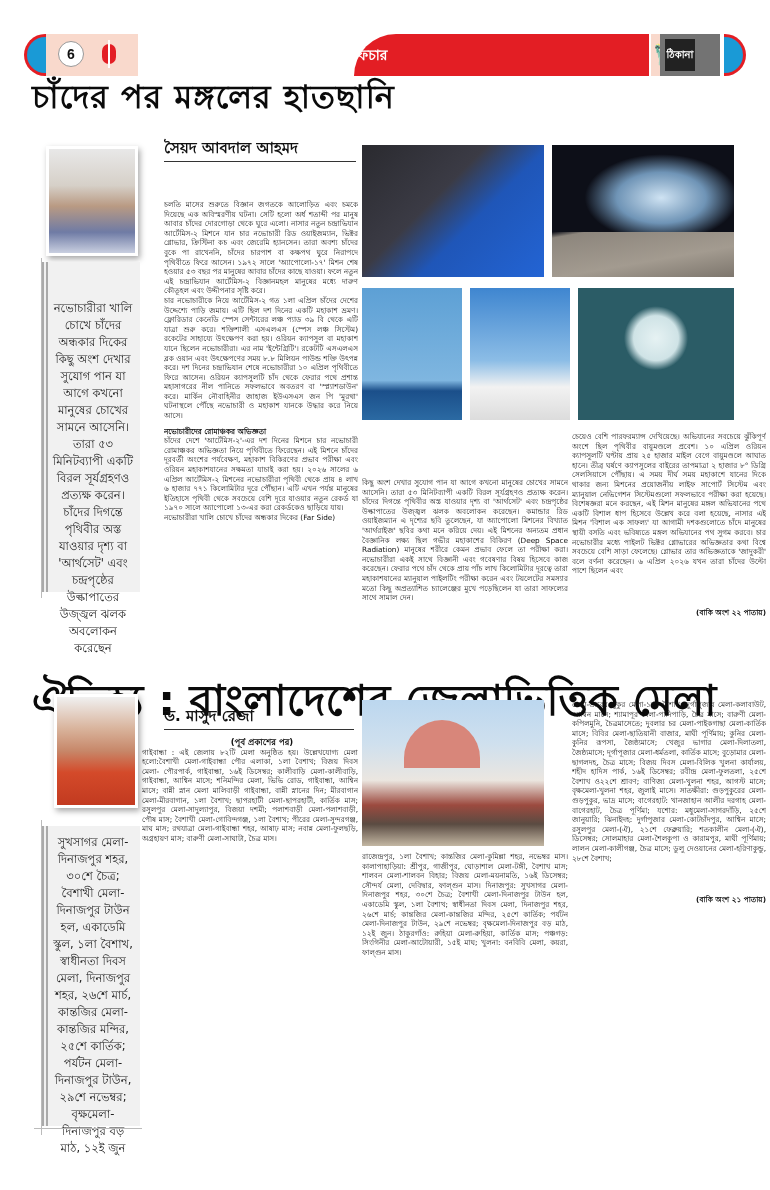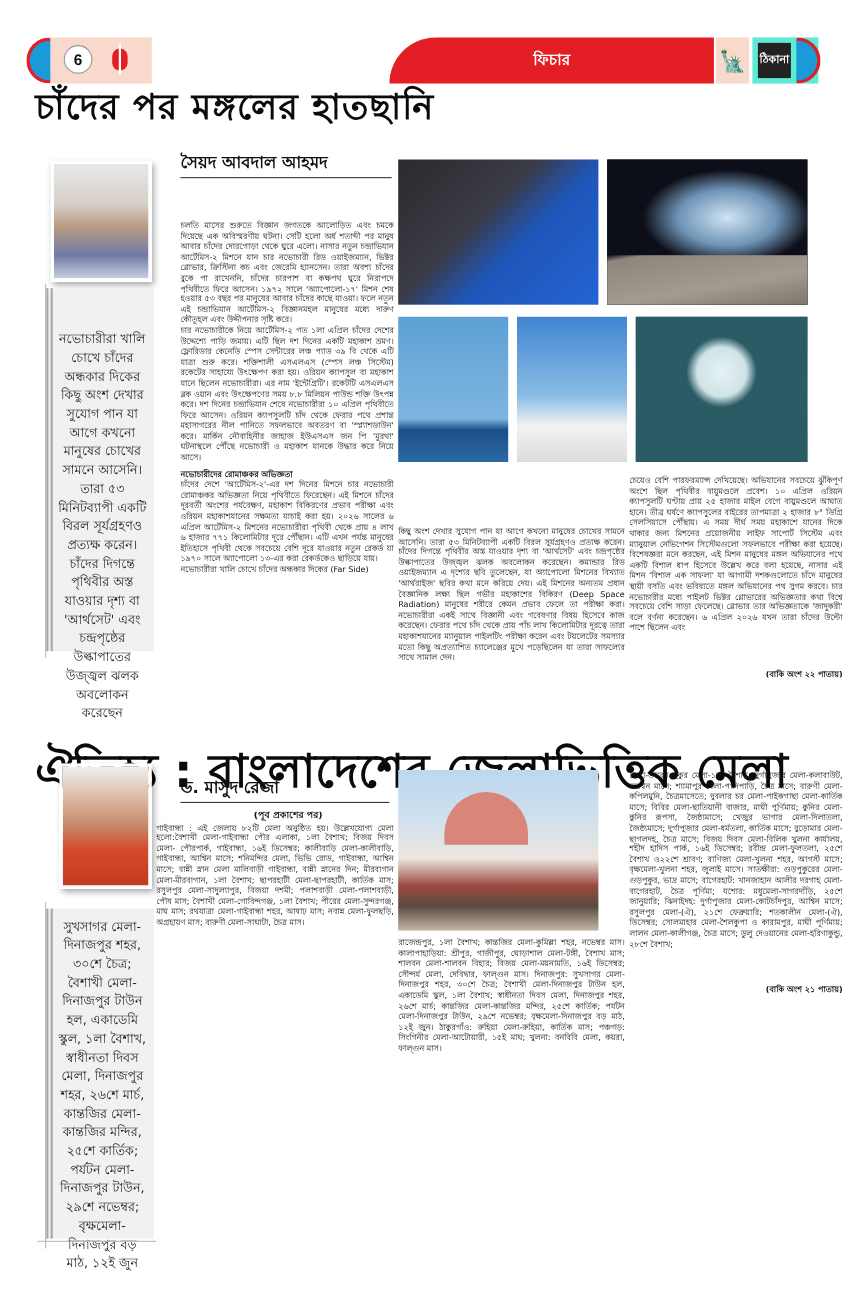--- a/index.html
+++ b/index.html
@@ -10,23 +10,23 @@
   .mh-cap-l { position: absolute; left: 0; top: 0; width: 22px; height: 42px; border: 3px solid #e31e24; border-right: none; border-radius: 21px 0 0 21px; background: #1a9ad6; }
   .mh-cap-r { position: absolute; right: 0; top: 0; width: 22px; height: 42px; border: 3px solid #e31e24; border-left: none; border-radius: 0 21px 21px 0; background: #1a9ad6; }
   .mh-page { position: absolute; left: 22px; top: 0; width: 92px; height: 42px; background: #f9d9cc; }
   .page-num { position: absolute; left: 12px; top: 7px; width: 26px; height: 26px; border-radius: 50%; border: 1px solid #999; background: #fff; font: bold 14px "Liberation Sans", sans-serif; text-align: center; line-height: 25px; }
   .logo-mark { position: absolute; left: 56px; top: 6px; width: 14px; height: 28px; }
   .logo-mark::before { content: ""; position: absolute; left: 0; top: 4px; width: 14px; height: 20px; background: #e31e24; border-radius: 7px; }
   .logo-mark::after { content: ""; position: absolute; left: 6px; top: 0; width: 2px; height: 28px; background: #fff; }
   .mh-date { position: absolute; left: 116px; top: 0; width: 300px; height: 42px; background: #f5efe0; text-align: left; padding-left: 70px; }
   .mh-date .en { font: bold 12px "Liberation Sans", sans-serif; margin-top: 6px; }
   .mh-date .bn { font-size: 10px; margin-left: 6px; }
-  .mh-section { position: absolute; left: 330px; top: 0; width: 295px; height: 42px; background: #e31e24; border-radius: 90px 0 0 0; color: #fff; text-align: center; font-weight: bold; font-size: 14px; line-height: 42px; }
+  .mh-section { position: absolute; left: 330px; top: 0; width: 295px; height: 42px; background: #e31e24; border-radius: 90px 0 0 0; color: #fff; font-weight: bold; font-size: 14px; line-height: 42px; }
   .mh-statue { position: absolute; left: 627px; top: 0; width: 30px; height: 42px; background: #f9d9cc; text-align: center; font-size: 20px; line-height: 42px; color: #3a8a8a; }
-  .mh-brand { position: absolute; left: 660px; top: 0; width: 60px; height: 42px; background: #5eead4; }
+  .mh-brand { position: absolute; left: 636px; top: 0; width: 60px; height: 42px; background: #737373; }
   .mh-brand .box { position: absolute; left: 5px; top: 5px; width: 30px; height: 32px; background: #222; color: #fff; font: bold 10px "DejaVu Sans Mono", monospace; text-align: center; line-height: 32px; }
 
   
   .headline { position: absolute; left: 32px; font-weight: bold; color: #0a0a0a; white-space: nowrap; }
   .h1 { top: 72px; font-size: 32px; letter-spacing: 1px; }
   .h2 { top: 668px; font-size: 42px; }
 
   .photo { position: absolute; box-shadow: 2px 3px 6px rgba(0,0,0,0.35); border: 3px solid #fff; }
   .author1 { left: 46px; top: 146px; width: 92px; height: 110px; background: linear-gradient(180deg,#e8e8e8 0%, #d6d0c8 35%, #b99a83 55%, #6f7ba5 80%, #c9cfe0 100%); }
   .author2 { left: 54px; top: 694px; width: 84px; height: 114px; background: linear-gradient(180deg,#f0f0f0 0%, #d8b29a 30%, #c78769 50%, #d44a2a 70%, #c23a20 100%); }

